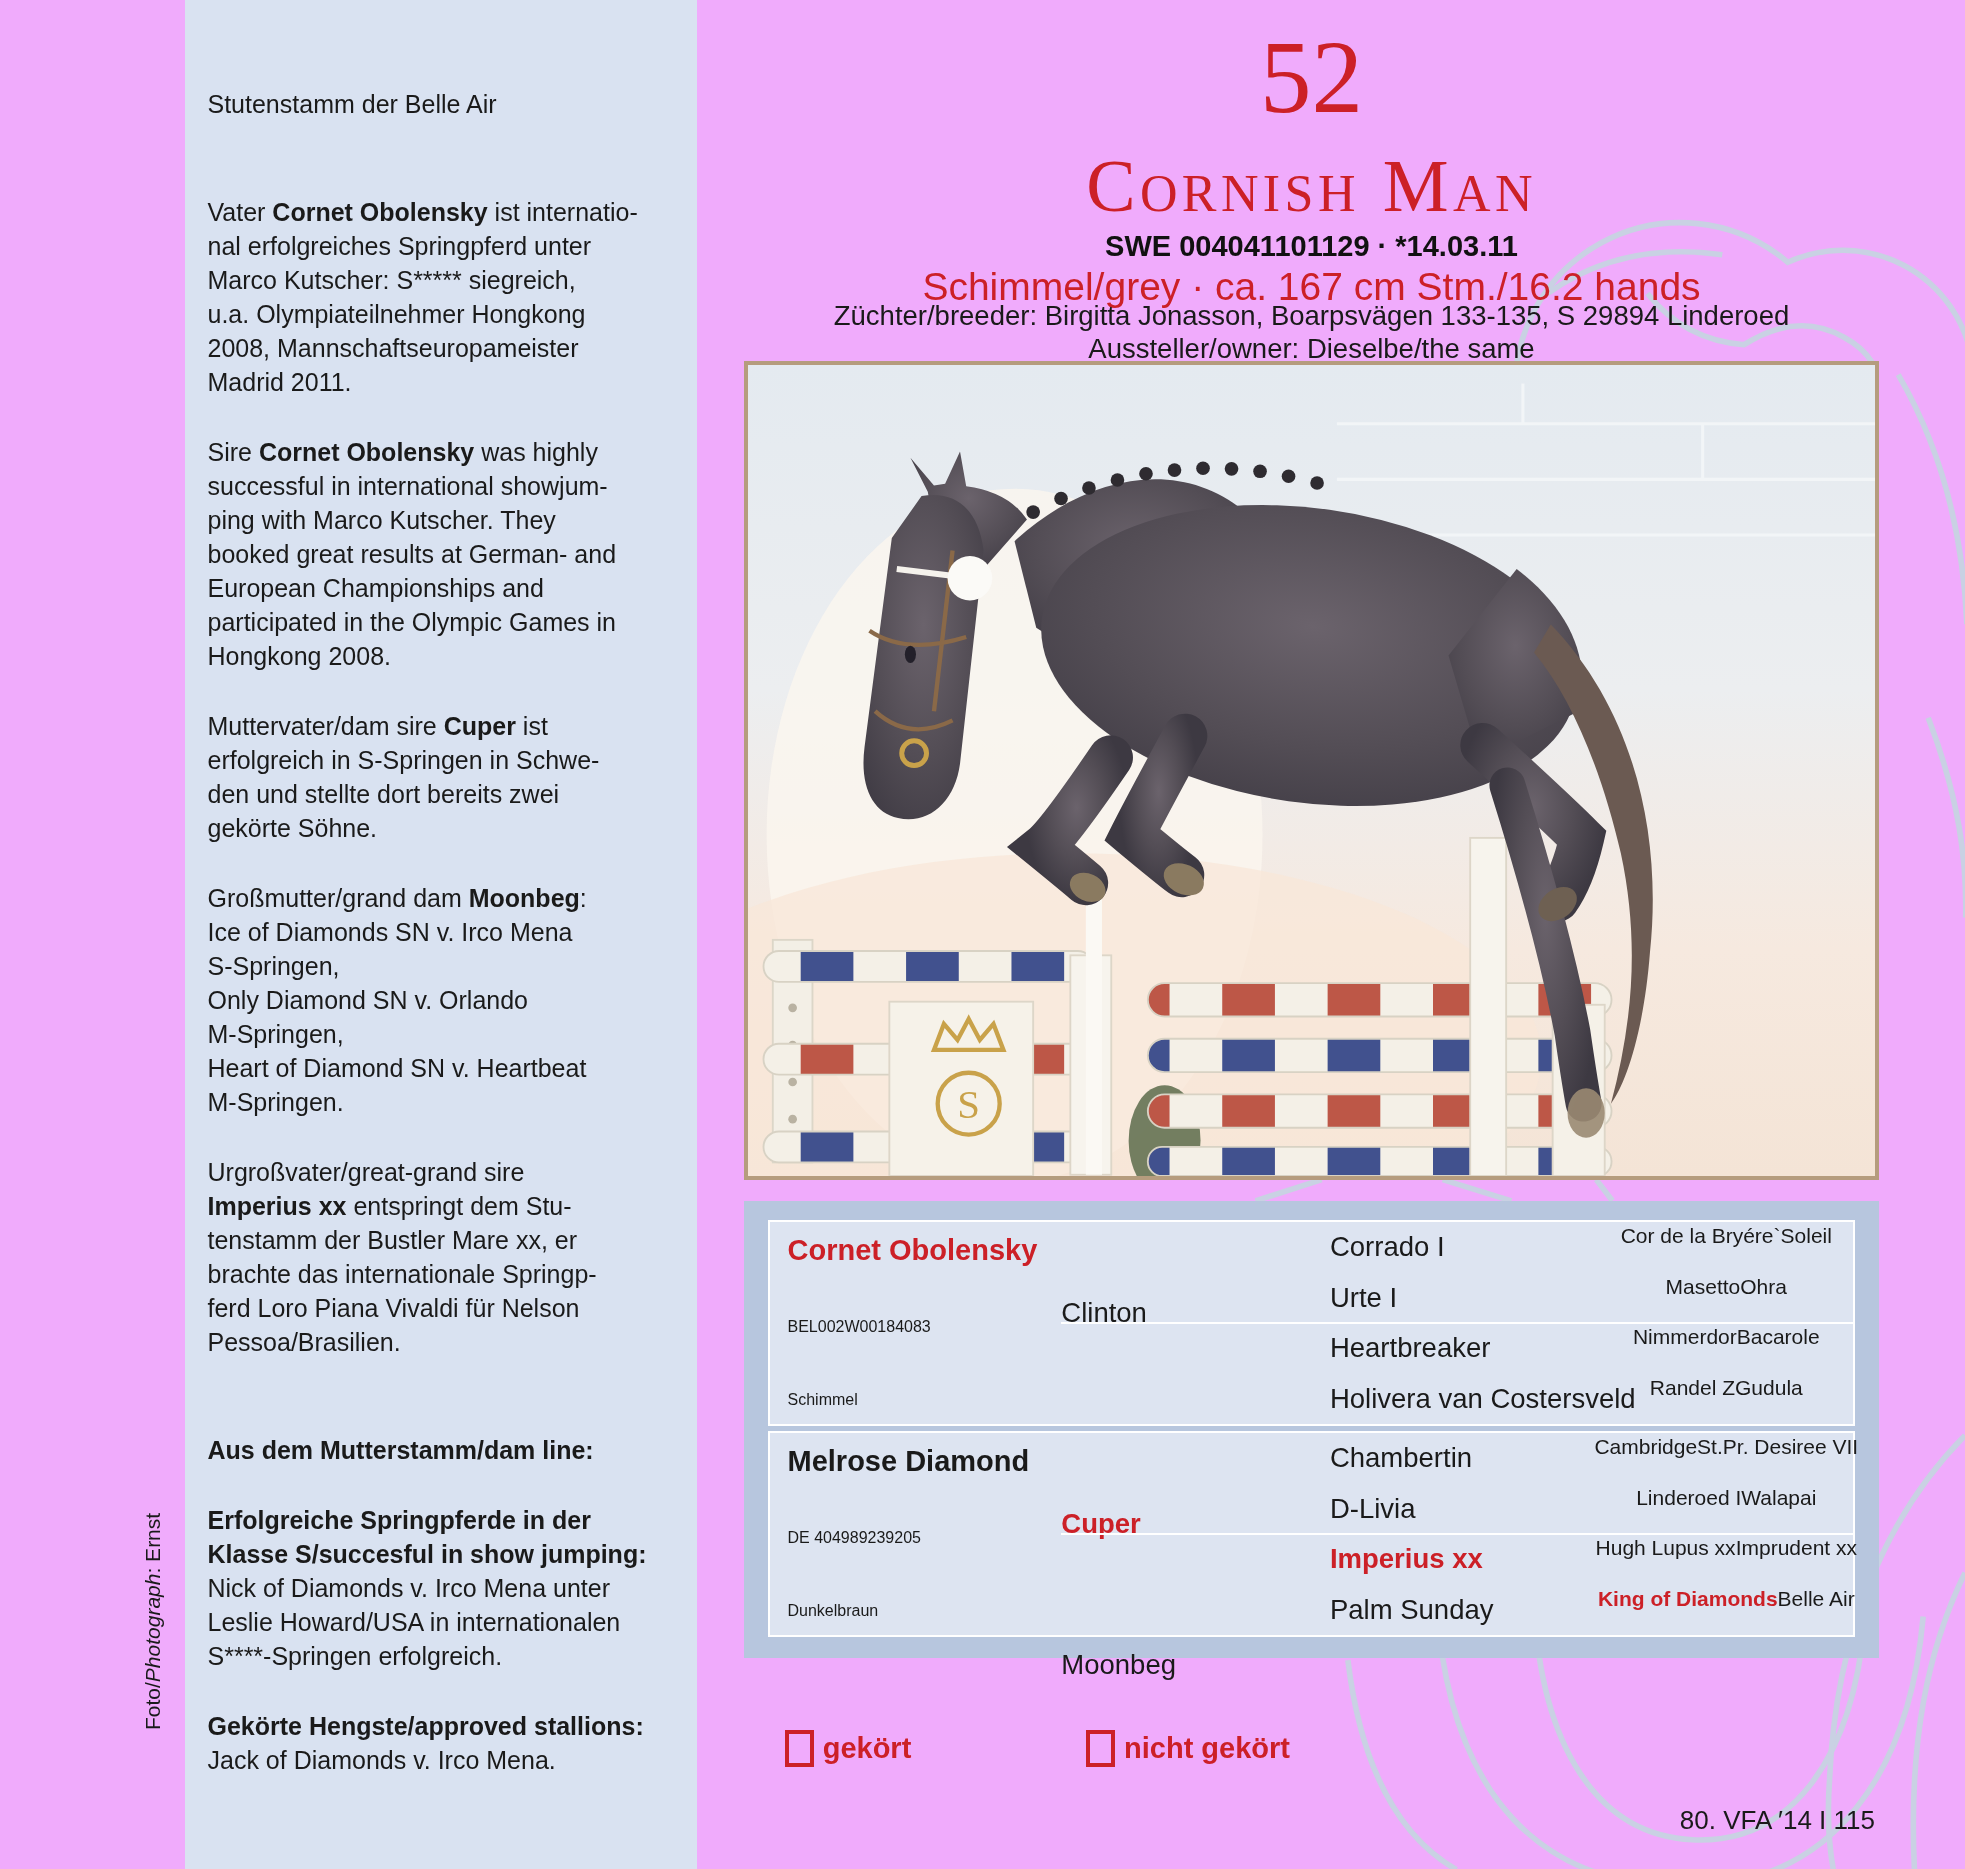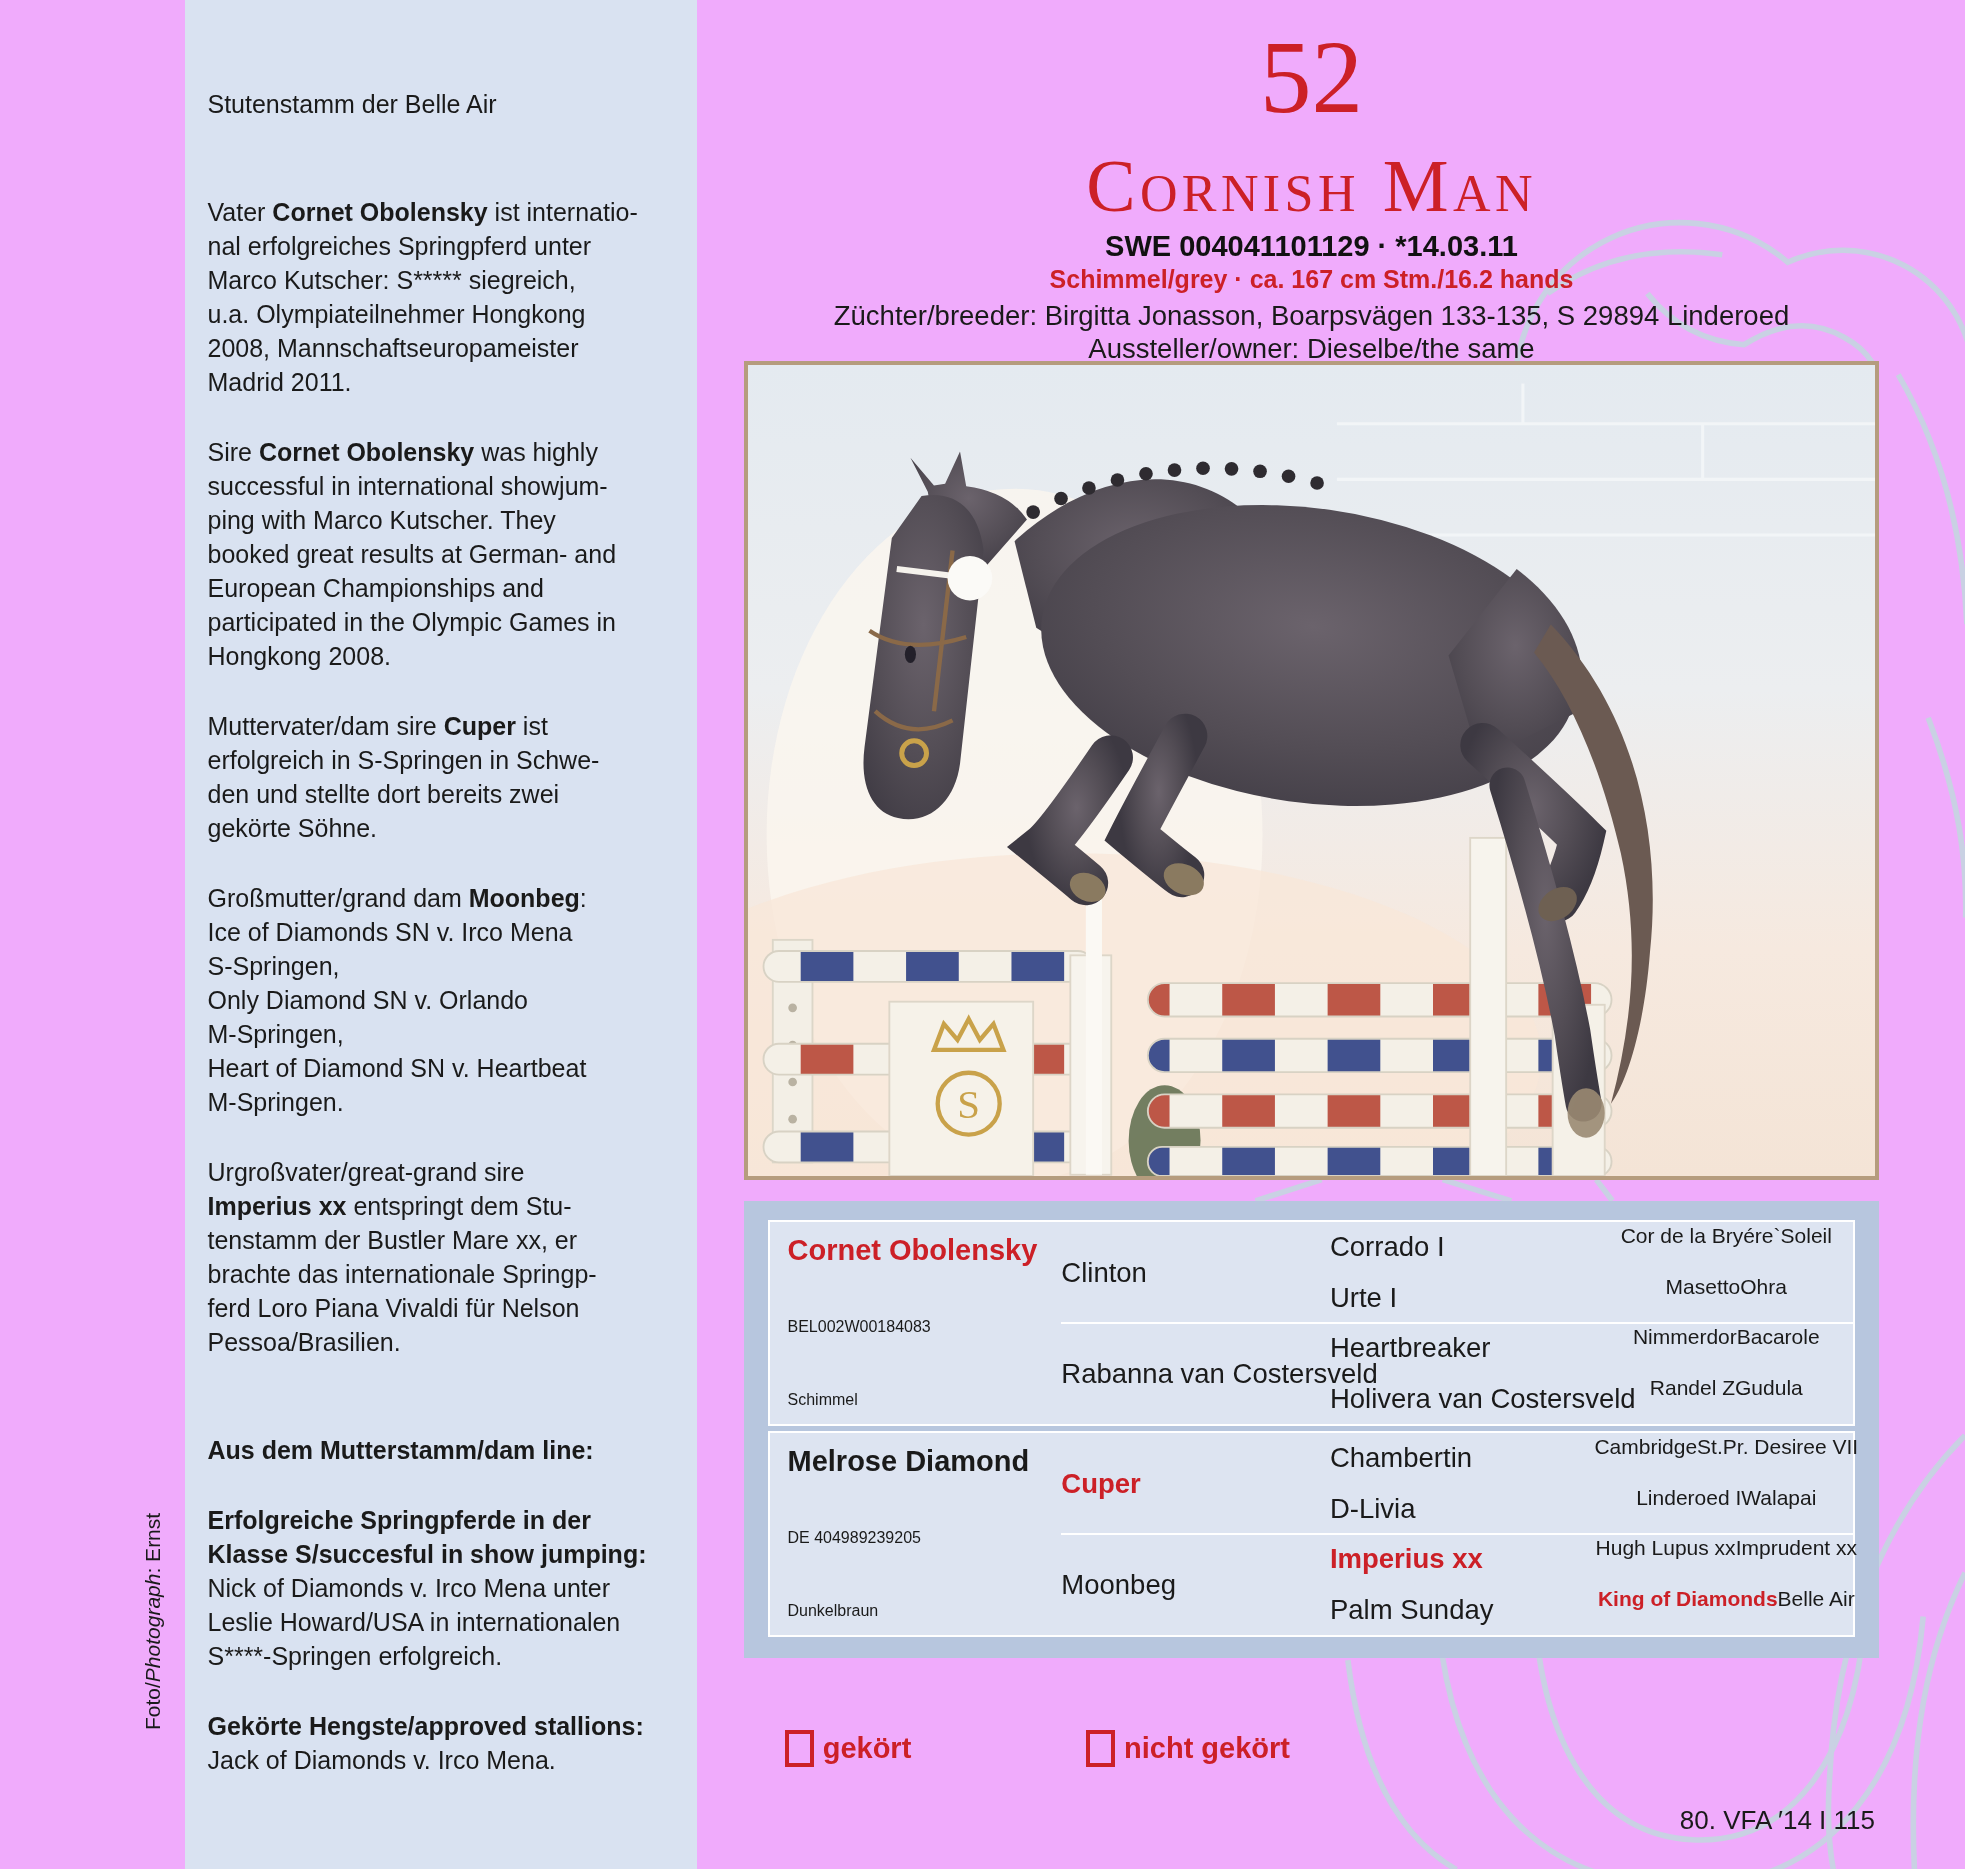--- a/index.html
+++ b/index.html
@@ -22,21 +22,21 @@
   .photo-credit{
     position:absolute;left:141px;top:1730px;z-index:2;white-space:nowrap;
     transform:rotate(-90deg);transform-origin:0 0;font-size:21px;color:#1a1a1a;
   }
   
   .hdr{position:absolute;left:744px;width:1135px;text-align:center;z-index:2;}
   .cat-number{top:26px;font-family:"Liberation Serif",serif;font-size:103px;line-height:103px;color:#cc2027;}
   .horse-name{top:149px;font-family:"Liberation Serif",serif;font-variant:small-caps;
       font-size:74px;line-height:74px;letter-spacing:4.4px;color:#cc2027;}
   .id-line{top:230px;font-size:29px;font-weight:bold;color:#111;}
-  .desc-line{top:265px;font-size:25px;font-weight:bold;color:#cc2027;}
+  .desc-line{top:265px;font-size:39px;font-weight:normal;color:#cc2027;}
   .breeder-line{top:300px;font-size:27.5px;}
   .owner-line{top:333px;font-size:27.5px;}
   
   .photo{
     position:absolute;left:744px;top:361px;width:1135px;height:819px;
     box-sizing:border-box;border:4.4px solid #b59c7e;z-index:2;background:#eef0f2;
   }
   .photo svg{display:block;width:100%;height:100%;}
   
   .ped{
@@ -48,21 +48,21 @@
     box-sizing:border-box;margin-bottom:5px;
   }
   .ped-cell:last-child{margin-bottom:0;}
   .col{position:absolute;top:0;bottom:0;}
   .c1{left:0;width:26.9%;display:flex;flex-direction:column;justify-content:center;padding-left:17.5px;box-sizing:border-box;}
   .c2{left:26.9%;width:24.8%;}
   .c3{left:51.7%;width:24.9%;}
   .c4{left:76.6%;width:23.4%;}
   .g1name{font-size:29px;font-weight:bold;line-height:35px;white-space:nowrap;}
   .g1sub{font-size:16px;line-height:29px;margin-top:44px;}
-  .half{height:50%;display:flex;align-items:center;font-size:27.5px;white-space:nowrap;}
+  .half{height:50%;display:flex;align-items:center;font-size:27.5px;white-space:nowrap;margin-top:40px;}
   .quart{height:25%;display:flex;align-items:center;font-size:27.5px;white-space:nowrap;}
   .qgroup{height:25%;display:flex;flex-direction:row;justify-content:center;font-size:21px;line-height:27px;white-space:nowrap;}
   .ped-sep{position:absolute;left:26.9%;right:0;top:calc(50% - 1.2px);height:2.5px;background:#ffffff;}
   .red{color:#cc2027;font-weight:bold;}
   
   .sale-line{position:absolute;left:764px;top:1680px;font-size:29px;font-weight:bold;z-index:2;}
   .chk-row{position:absolute;left:785px;top:1730px;z-index:2;display:flex;align-items:center;}
   .chk-box{width:21px;height:29px;border:4.4px solid #cc2027;background:transparent;margin-right:8.7px;}
   .chk-label{font-size:29px;font-weight:bold;color:#cc2027;}
   .chk-gap{width:175px;}

